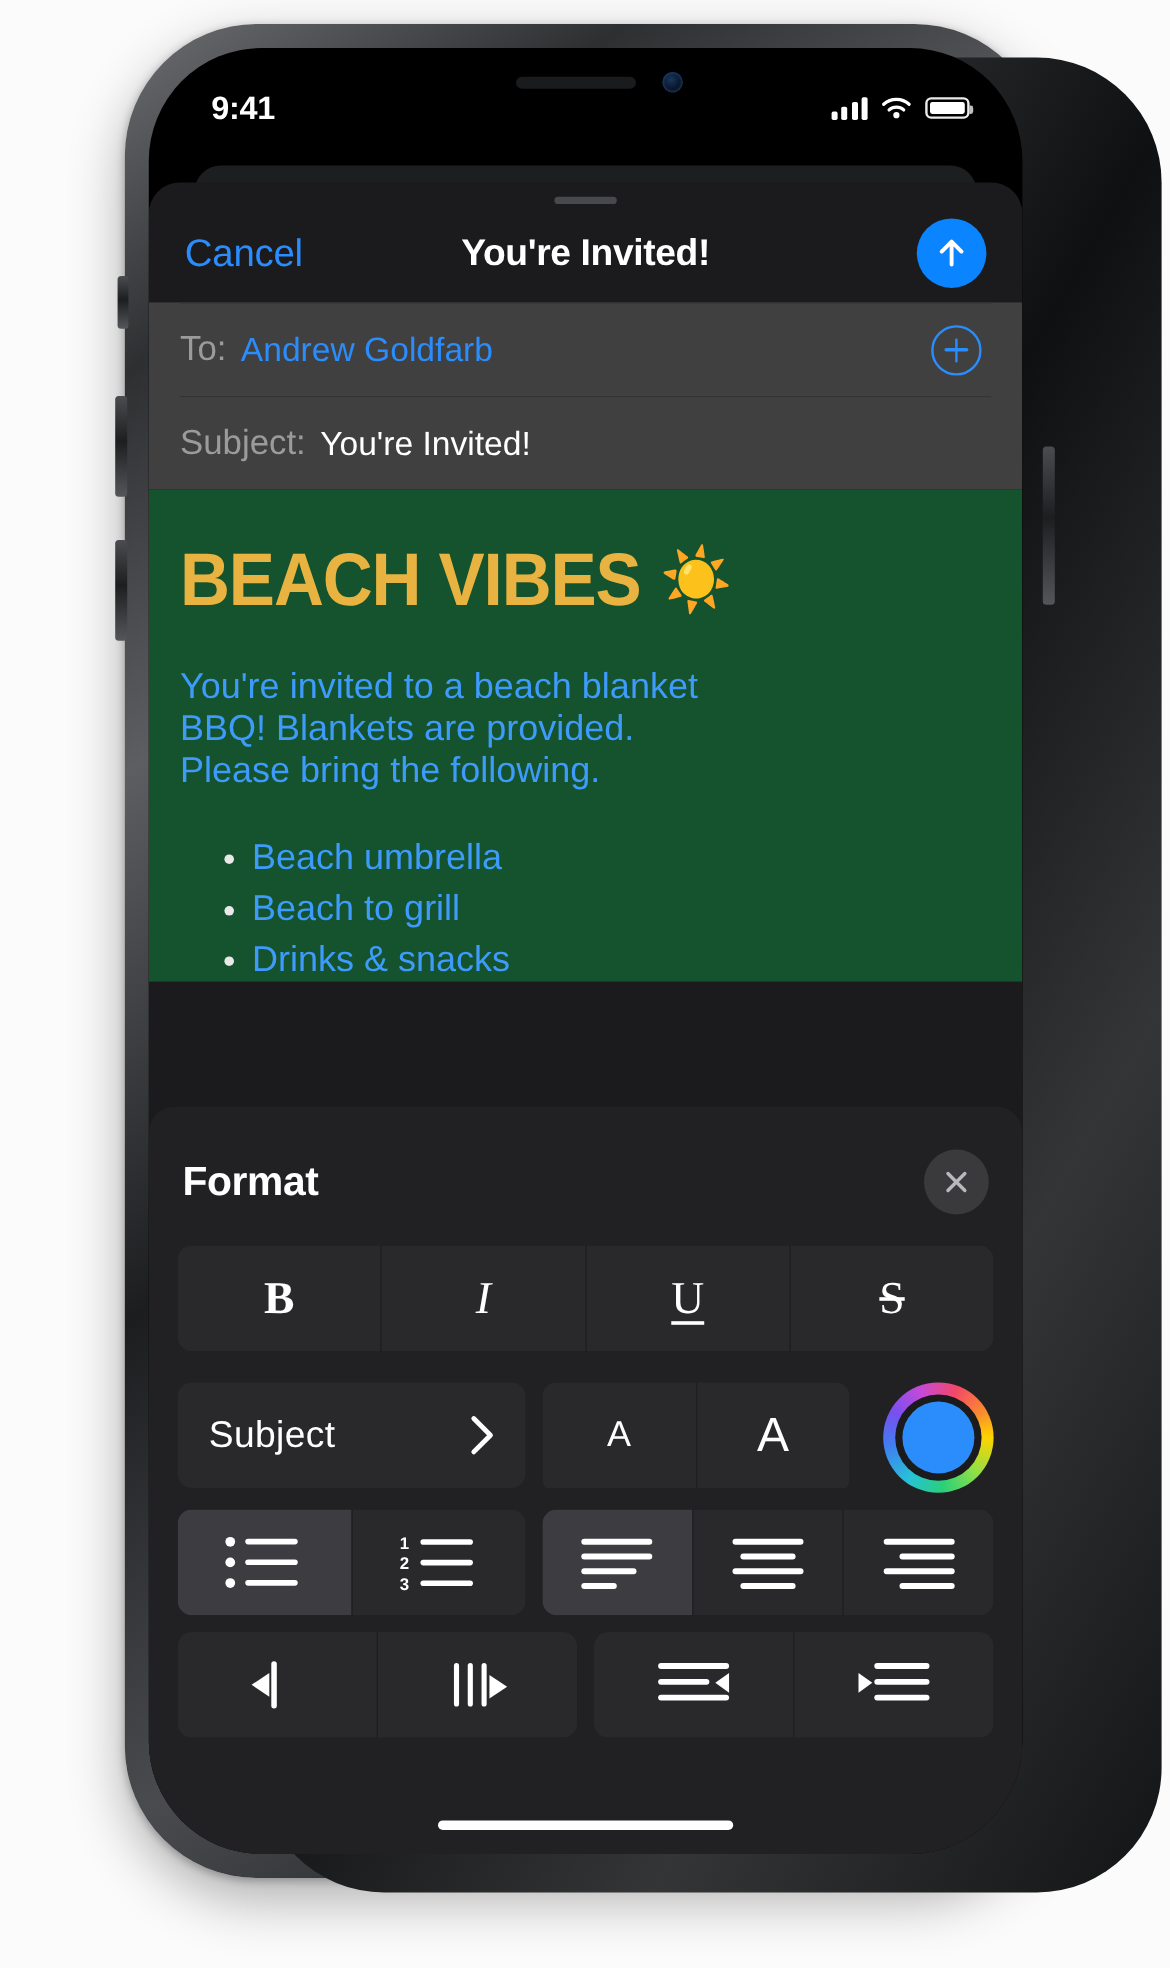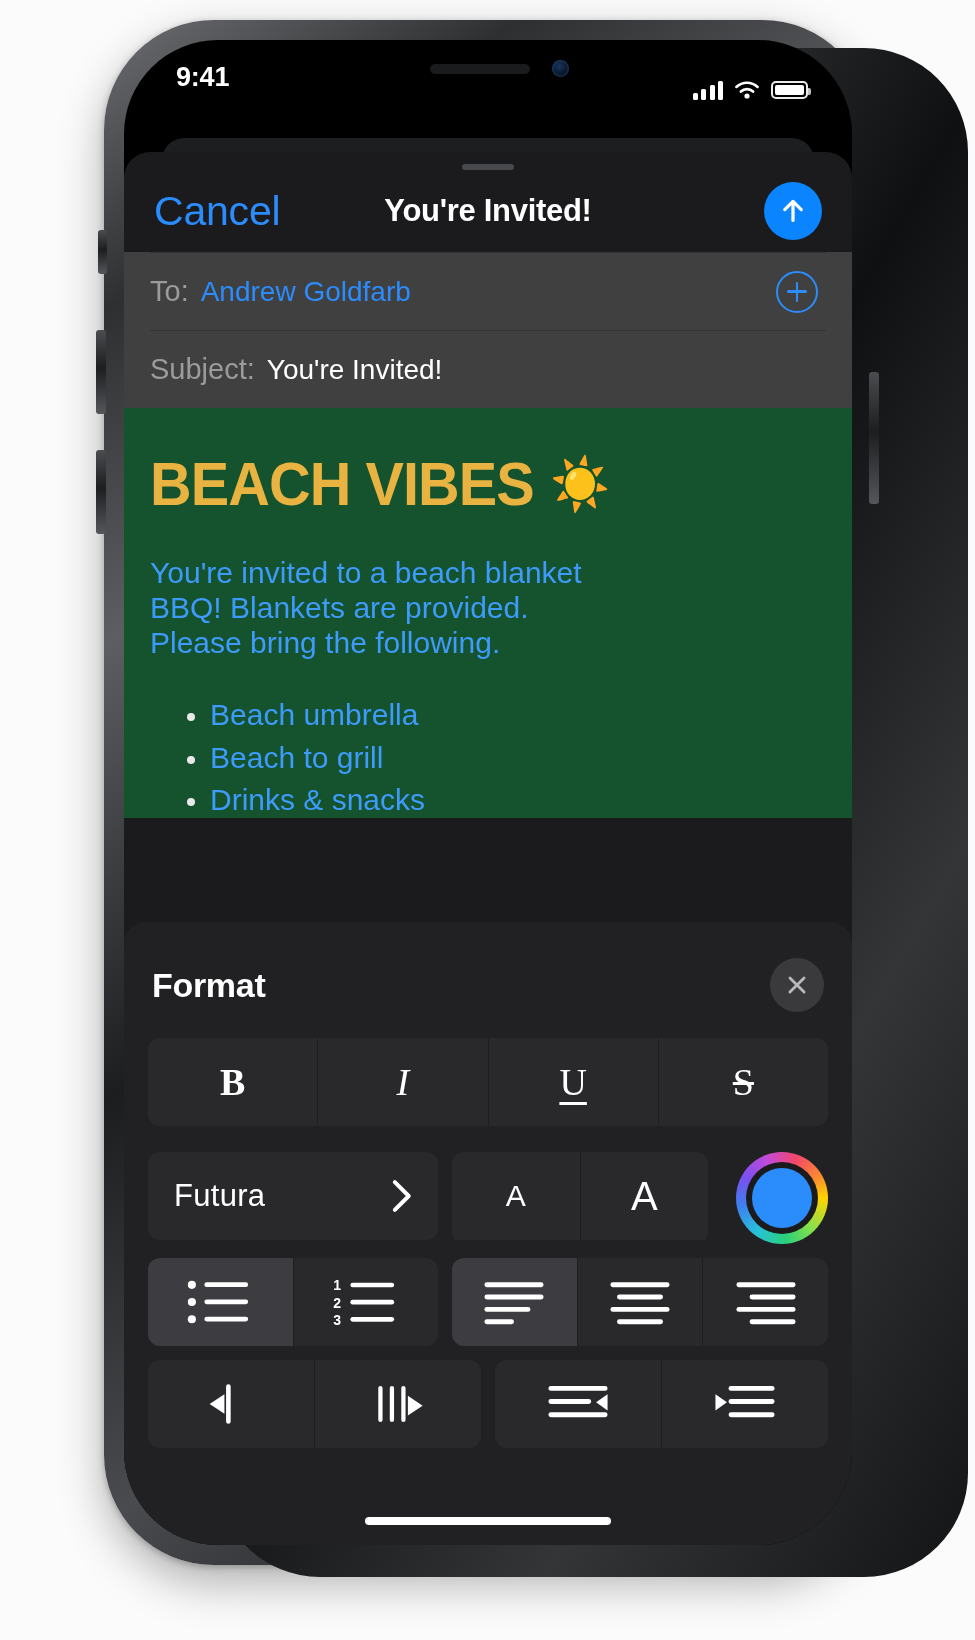--- a/index.html
+++ b/index.html
@@ -61,21 +61,21 @@
   .frontcam {
     position: absolute; left: 50%; margin-left: 64px; top: 20px;
     width: 17px; height: 17px; border-radius: 50%;
     background: radial-gradient(circle at 42% 38%, #18365f 0%, #0a1526 55%, #05080f 100%);
     box-shadow: inset 0 0 3px #2b5d9e;
   }
 
   
   .statusbar {
     position: absolute; top: 0; left: 0; right: 0; height: 78px;
-    display: flex; justify-content: space-between;
+    display: flex; align-items: center; justify-content: space-between;
     padding: 22px 44px 0 52px;
     color: #fff; z-index: 35;
   }
   .status-time { font-size: 27px; font-weight: 700; letter-spacing: -0.2px; }
   .status-right { display: flex; align-items: center; gap: 10px; }
   .bars { display: flex; align-items: flex-end; gap: 3.5px; height: 20px; }
   .bars i { display: block; width: 5px; background: #fff; border-radius: 1.5px; }
   .bars i:nth-child(1){ height: 7px; }
   .bars i:nth-child(2){ height: 11px; }
   .bars i:nth-child(3){ height: 15px; }
@@ -106,21 +106,21 @@
   }
   .grabber {
     width: 52px; height: 6px; border-radius: 3px; background: #48494c;
     margin: 12px auto 0;
   }
 
   .navbar {
     position: relative; height: 82px;
     display: flex; align-items: center; padding: 0 30px;
   }
-  .nav-cancel { color: #2b8cfc; font-size: 41px; letter-spacing: -0.2px; }
+  .nav-cancel { color: #2b8cfc; font-size: 32px; letter-spacing: -0.2px; }
   .nav-title {
     position: absolute; left: 0; right: 0; text-align: center;
     color: #fff; font-size: 31px; font-weight: 700; letter-spacing: -0.3px;
     pointer-events: none;
   }
   .send-btn {
     margin-left: auto; width: 58px; height: 58px; border-radius: 50%;
     background: #0a84ff; display: flex; align-items: center; justify-content: center;
     position: relative; z-index: 2;
   }
@@ -352,21 +352,21 @@
               <span class="key-u">U</span>
             </div>
             <div class="key">
               <span class="key-s">S</span>
             </div>
           </div>
         </div>
 
         <div class="ctrl-row gapped">
           <div class="font-key">
-            <span class="font-name">Futura</span>
+            <span class="font-name">Subject</span>
             <svg width="22" height="34" viewBox="0 0 14 22">
               <path d="M3 2l9 9-9 9" stroke="#fff" stroke-width="2.6" fill="none" stroke-linecap="round" stroke-linejoin="round"></path>
             </svg>
           </div>
           <div class="size-seg">
             <div class="key">
               <span class="size-a-sm">A</span>
             </div>
             <div class="key">
               <span class="size-a-lg">A</span>

